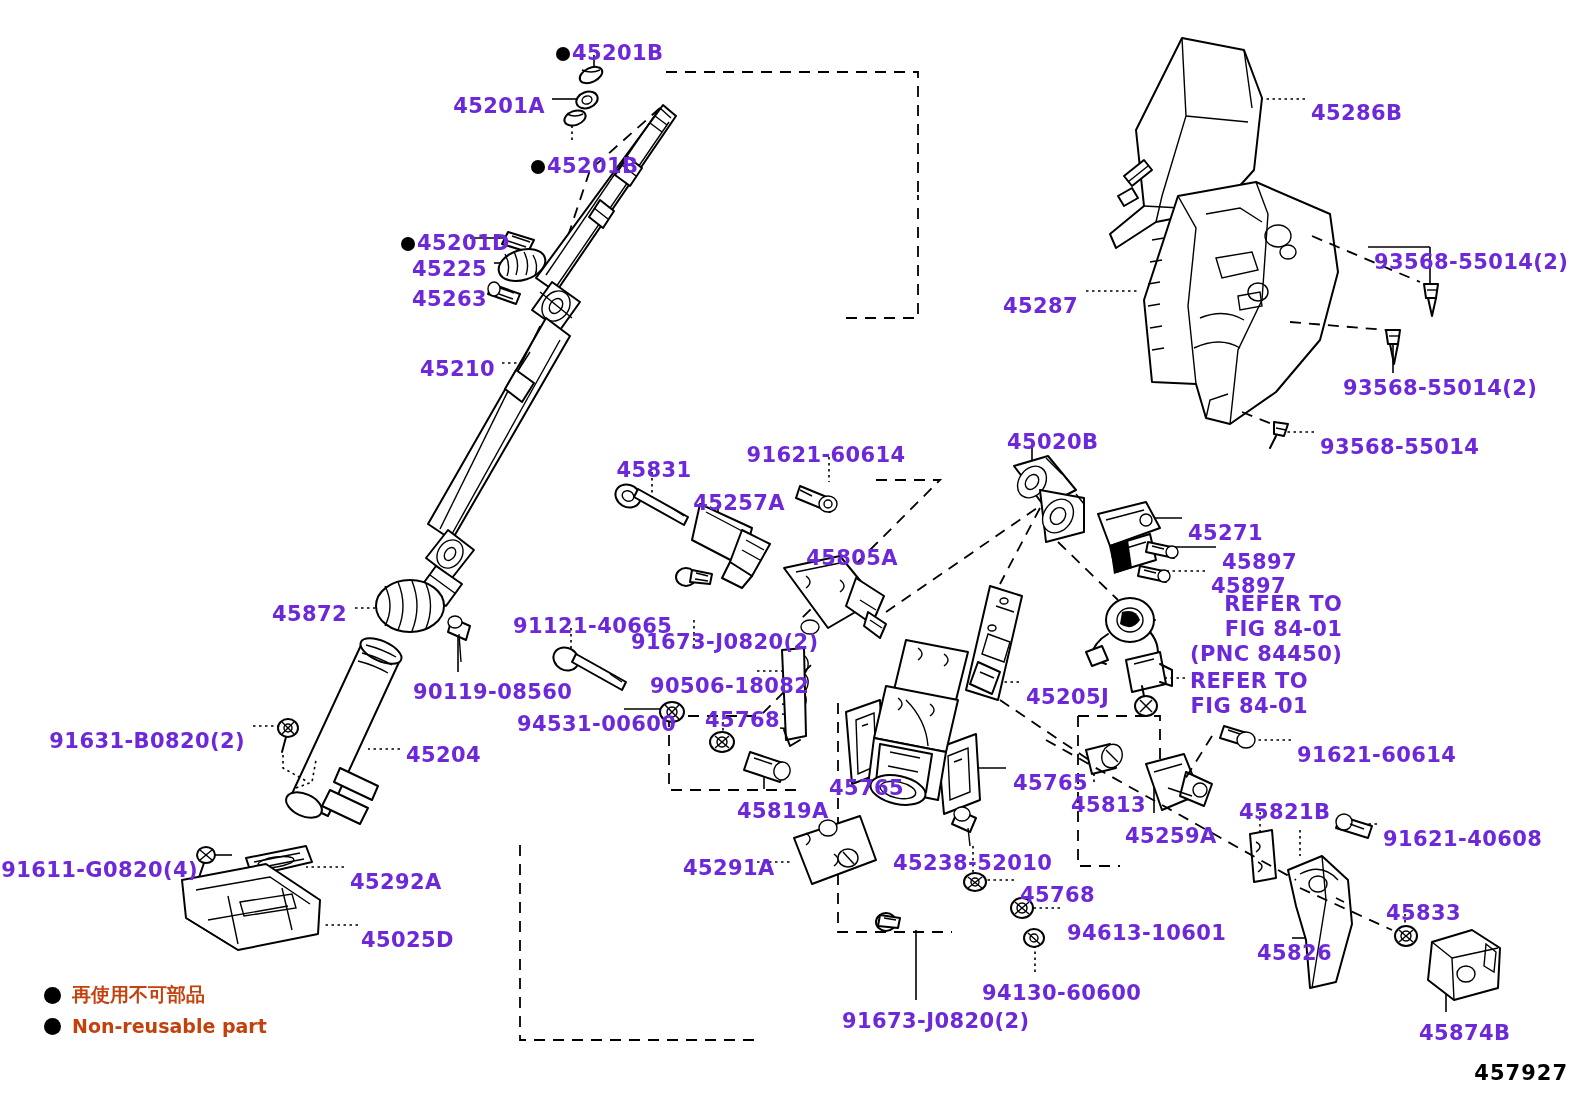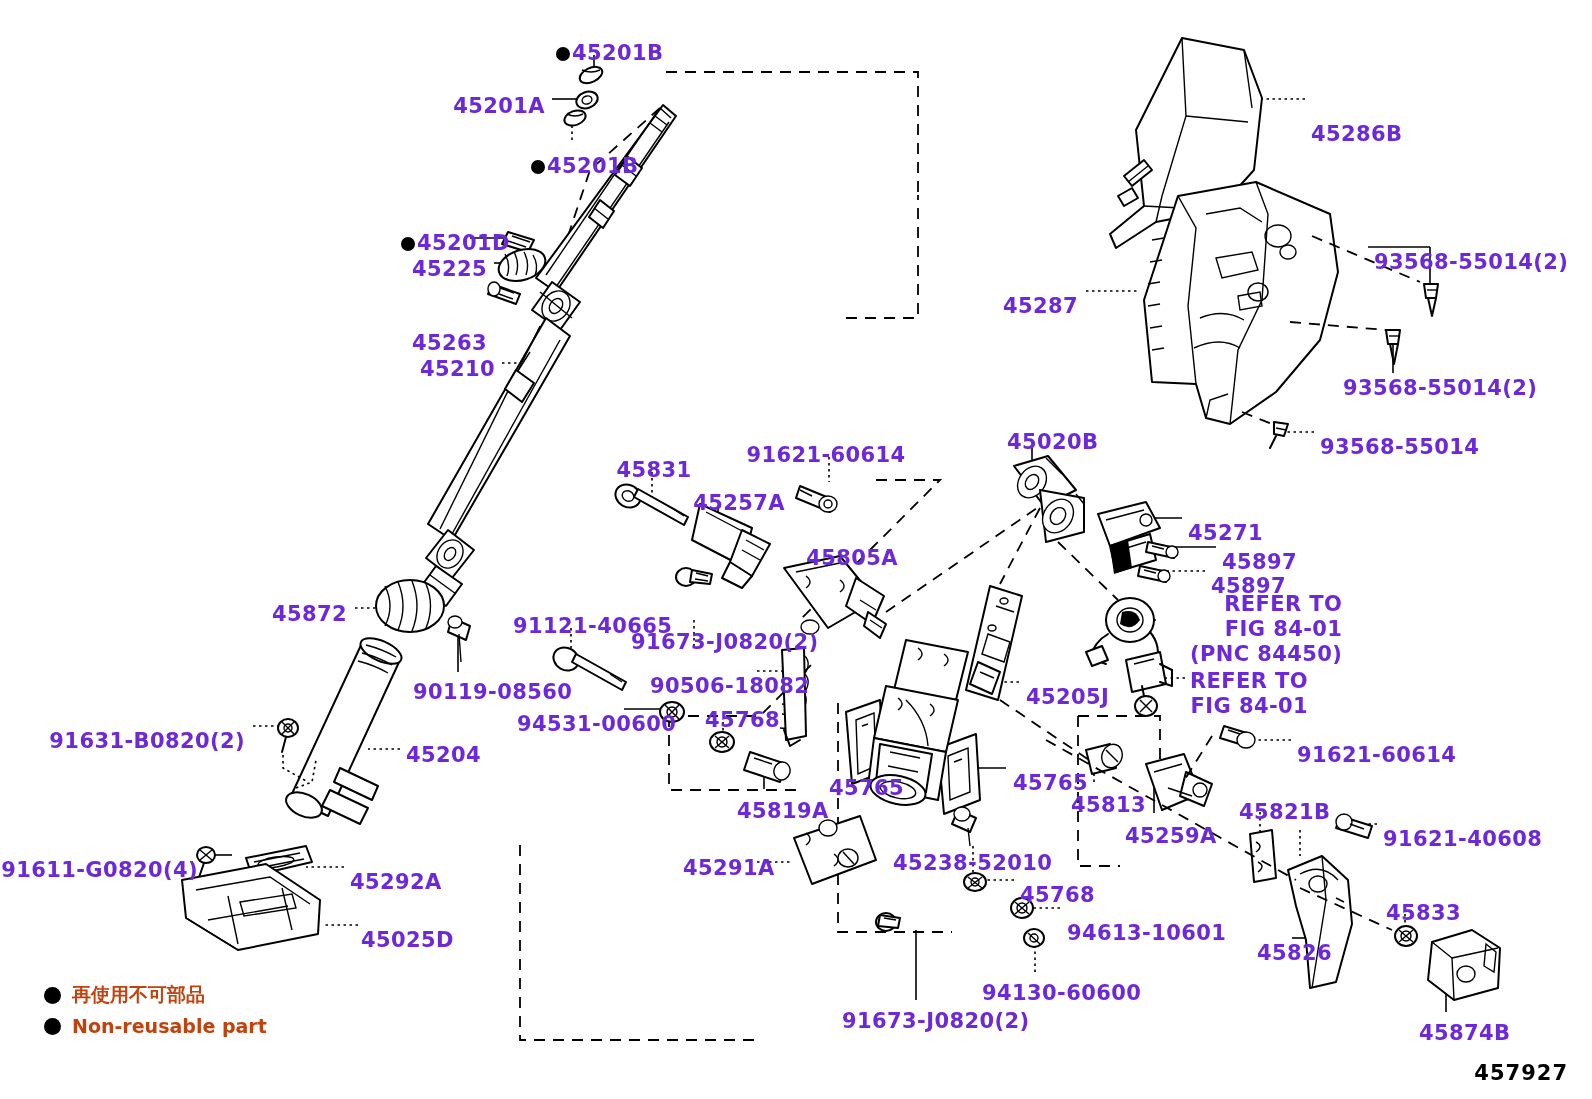--- a/index.html
+++ b/index.html
@@ -599,21 +599,21 @@
     <path class="dash" d="M886 612 L1040 506"></path>
     <path class="dash" d="M1000 700 L1092 762"></path>
   </svg>
 
   <div id="callout-layer">
       <div class="lbl" style="left: 556px; top: 42px;"><span class="dot"></span><span>45201B</span></div>
       <div class="lbl r" style="left: 545px; top: 95px;"><span>45201A</span></div>
       <div class="lbl" style="left: 531px; top: 155px;"><span class="dot"></span><span>45201B</span></div>
       <div class="lbl" style="left: 401px; top: 232px;"><span class="dot"></span><span>45201D</span></div>
       <div class="lbl r" style="left: 487px; top: 258px;"><span>45225</span></div>
-      <div class="lbl r" style="left: 487px; top: 288px; margin-top: 44px;"><span>45263</span></div>
+      <div class="lbl r" style="left: 487px; top: 288px;"><span>45263</span></div>
       <div class="lbl r" style="left: 495px; top: 358px;"><span>45210</span></div>
       <div class="lbl r" style="left: 347px; top: 603px;"><span>45872</span></div>
       <div class="lbl" style="left: 413px; top: 681px;"><span>90119-08560</span></div>
       <div class="lbl r" style="left: 245px; top: 730px;"><span>91631-B0820(2)</span></div>
       <div class="lbl" style="left: 406px; top: 744px;"><span>45204</span></div>
       <div class="lbl r" style="left: 198px; top: 859px;"><span>91611-G0820(4)</span></div>
       <div class="lbl" style="left: 350px; top: 871px;"><span>45292A</span></div>
       <div class="lbl" style="left: 361px; top: 929px;"><span>45025D</span></div>
       <div class="lbl c" style="left: 654px; top: 459px;"><span>45831</span></div>
       <div class="lbl c" style="left: 826px; top: 444px;"><span>91621-60614</span></div>
@@ -631,21 +631,21 @@
       <div class="lbl" style="left: 683px; top: 857px;"><span>45291A</span></div>
       <div class="lbl" style="left: 893px; top: 852px;"><span>45238-52010</span></div>
       <div class="lbl" style="left: 1020px; top: 884px;"><span>45768</span></div>
       <div class="lbl" style="left: 1067px; top: 912px; margin-top: 10px;"><span>94613-10601</span></div>
       <div class="lbl" style="left: 982px; top: 982px;"><span>94130-60600</span></div>
       <div class="lbl" style="left: 842px; top: 1010px;"><span>91673-J0820(2)</span></div>
       <div class="lbl" style="left: 1007px; top: 431px; text-align: center;"><span>45020B</span></div>
       <div class="lbl" style="left: 1188px; top: 522px;"><span>45271</span></div>
       <div class="lbl" style="left: 1222px; top: 551px;"><span>45897</span></div>
       <div class="lbl" style="left: 1211px; top: 575px;"><span>45897</span></div>
-      <div class="lbl" style="left: 1311px; top: 102px; margin-top: 21px;"><span>45286B</span></div>
+      <div class="lbl" style="left: 1311px; top: 102px;"><span>45286B</span></div>
       <div class="lbl" style="left: 1374px; top: 251px;"><span>93568-55014(2)</span></div>
       <div class="lbl r" style="left: 1078px; top: 295px;"><span>45287</span></div>
       <div class="lbl" style="left: 1343px; top: 377px;"><span>93568-55014(2)</span></div>
       <div class="lbl" style="left: 1320px; top: 436px;"><span>93568-55014</span></div>
       <div class="lbl" style="left: 1297px; top: 744px;"><span>91621-60614</span></div>
       <div class="lbl" style="left: 1071px; top: 794px;"><span>45813</span></div>
       <div class="lbl" style="left: 1125px; top: 825px;"><span>45259A</span></div>
       <div class="lbl" style="left: 1239px; top: 801px;"><span>45821B</span></div>
       <div class="lbl" style="left: 1383px; top: 828px;"><span>91621-40608</span></div>
       <div class="lbl" style="left: 1386px; top: 902px;"><span>45833</span></div>

